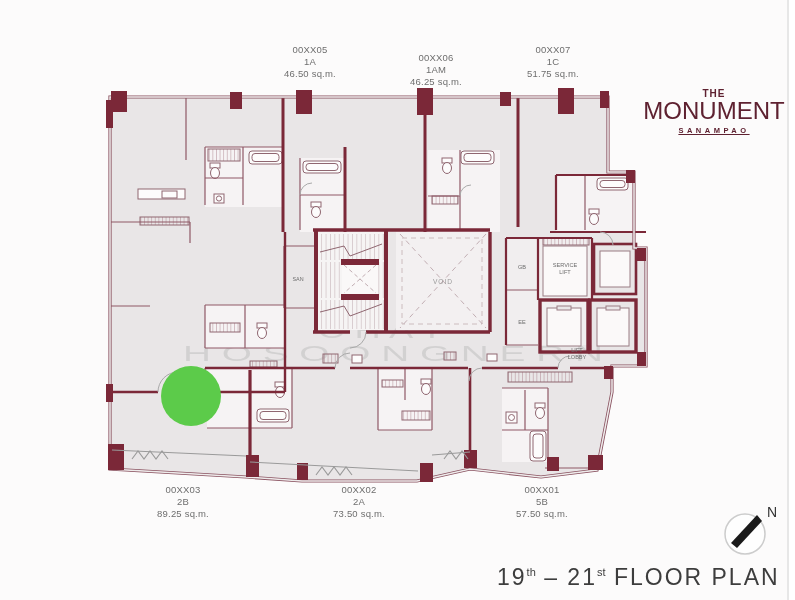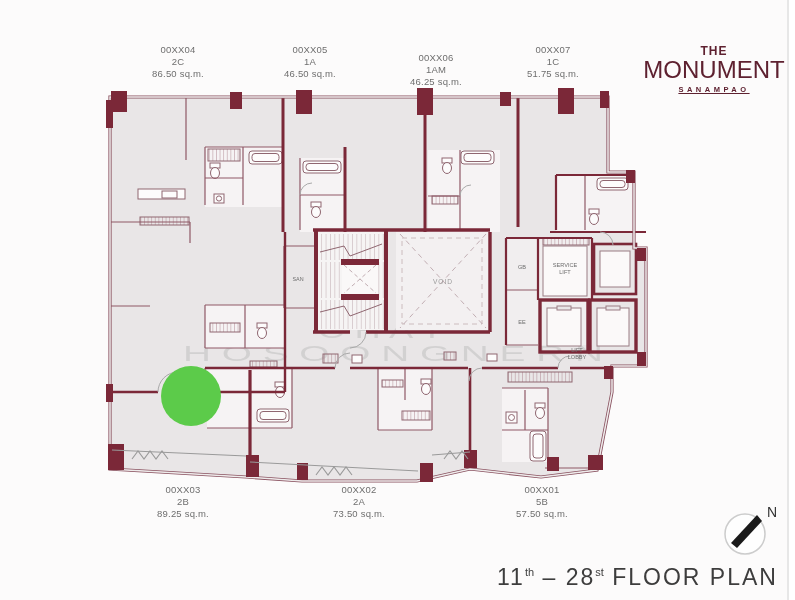--- a/index.html
+++ b/index.html
@@ -2,21 +2,21 @@
 <html><head>
 <meta charset="utf-8">
 <style>
   html,body{margin:0;padding:0;background:#ffffff;}
   .stage{position:relative;width:795px;height:600px;background:#fcfbfb;overflow:hidden;
          font-family:"Liberation Sans",sans-serif;}
   svg{position:absolute;left:0;top:0;}
   .unit-label{position:absolute;width:120px;text-align:center;color:#6e6e6e;
               font-size:9.5px;line-height:12px;letter-spacing:.2px;}
   .brand{position:absolute;left:638px;top:44px;width:152px;text-align:center;color:#5e2130;}
-  .brand-the{font-size:12px;font-weight:bold;letter-spacing:1px;}
+  .brand-the{font-size:10px;font-weight:bold;letter-spacing:1px;margin-top:44px;}
   .brand-name{font-size:24px;font-weight:normal;margin-top:-2px;letter-spacing:0;}
   .brand-sub{font-size:7.5px;letter-spacing:3.5px;margin-top:1px;font-weight:bold;text-decoration:underline;}
   .plan-title{position:absolute;left:497px;top:564px;font-size:23px;letter-spacing:2px;
               color:#3d3d3d;white-space:nowrap;}
   .plan-title sup{font-size:11px;letter-spacing:0;}
   .t-seg{display:inline;}
 </style>
 </head>
 <body>
 
@@ -242,25 +242,20 @@
     <text x="767" y="517" font-size="14" fill="#333333" font-family="Liberation Sans, sans-serif">N</text>
   </g>
 </svg>
 
   <div class="brand">
     <div class="brand-the">THE</div>
     <div class="brand-name">MONUMENT</div>
     <div class="brand-sub">SANAMPAO</div>
   </div>
 
-  <div class="unit-label" style="left:118px;top:44px">
-    <div>00XX04</div>
-    <div>2C</div>
-    <div>86.50 sq.m.</div>
-  </div>
   <div class="unit-label" style="left:250px;top:44px">
     <div>00XX05</div>
     <div>1A</div>
     <div>46.50 sq.m.</div>
   </div>
   <div class="unit-label" style="left:376px;top:52px">
     <div>00XX06</div>
     <div>1AM</div>
     <div>46.25 sq.m.</div>
   </div>
@@ -279,15 +274,15 @@
     <div>00XX02</div>
     <div>2A</div>
     <div>73.50 sq.m.</div>
   </div>
   <div class="unit-label" style="left:482px;top:484px">
     <div>00XX01</div>
     <div>5B</div>
     <div>57.50 sq.m.</div>
   </div>
 
-  <div class="plan-title"><span class="t-seg">11</span><sup>th</sup><span class="t-seg"> – </span><span class="t-seg">28</span><sup>st</sup><span class="t-seg"> FLOOR PLAN</span></div>
+  <div class="plan-title"><span class="t-seg">19</span><sup>th</sup><span class="t-seg"> – </span><span class="t-seg">21</span><sup>st</sup><span class="t-seg"> FLOOR PLAN</span></div>
 
 </div>
 
 </body></html>

